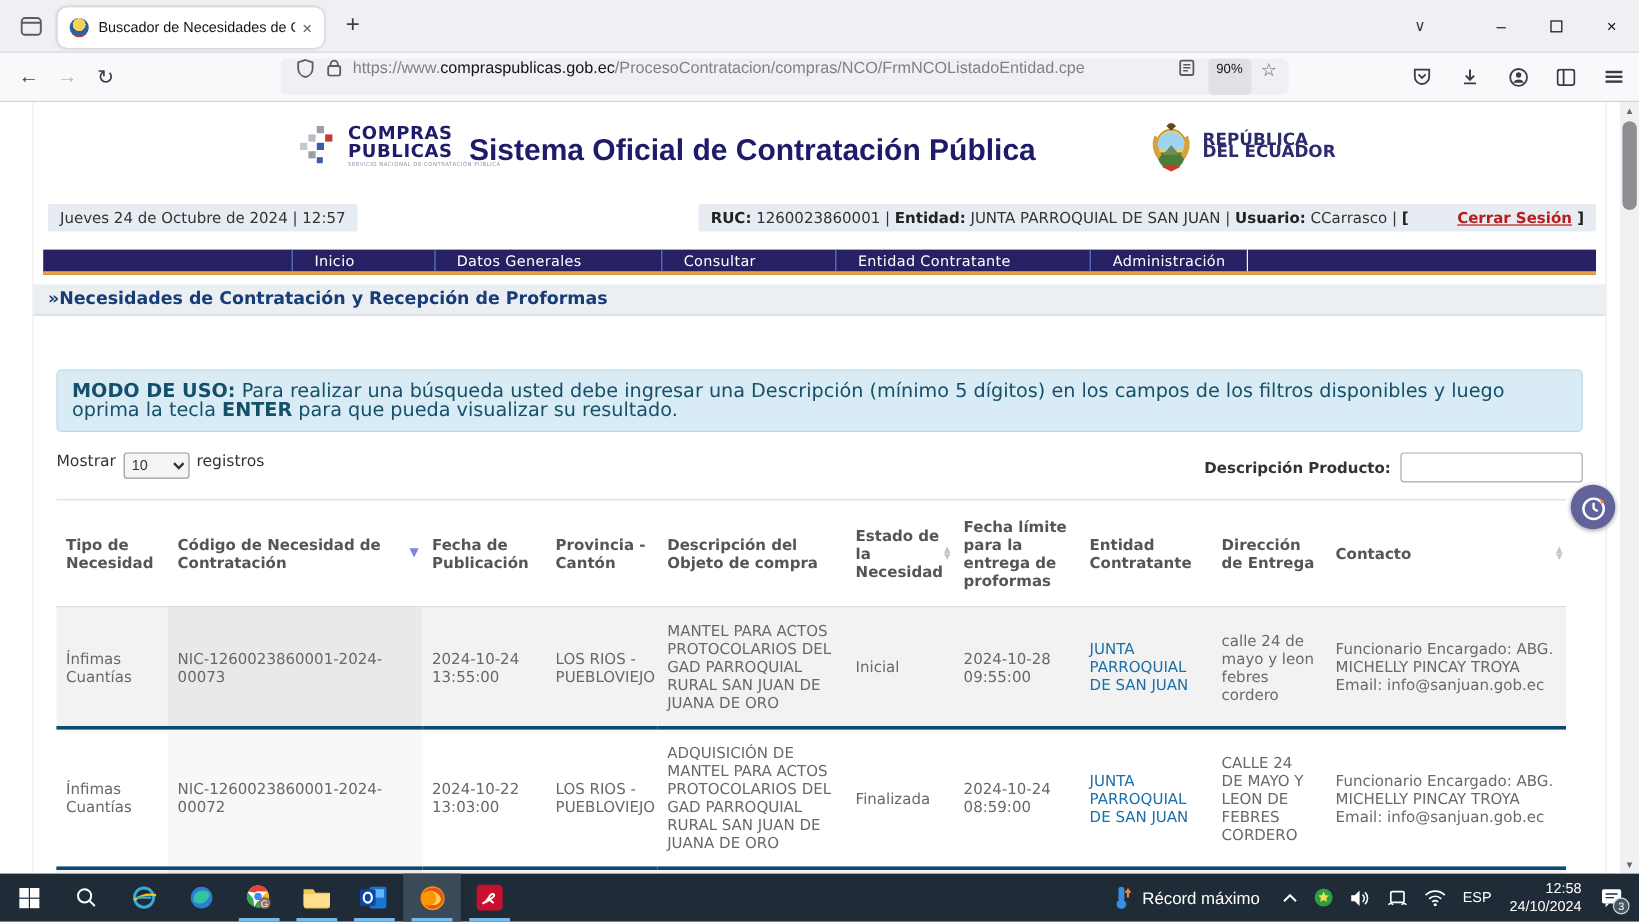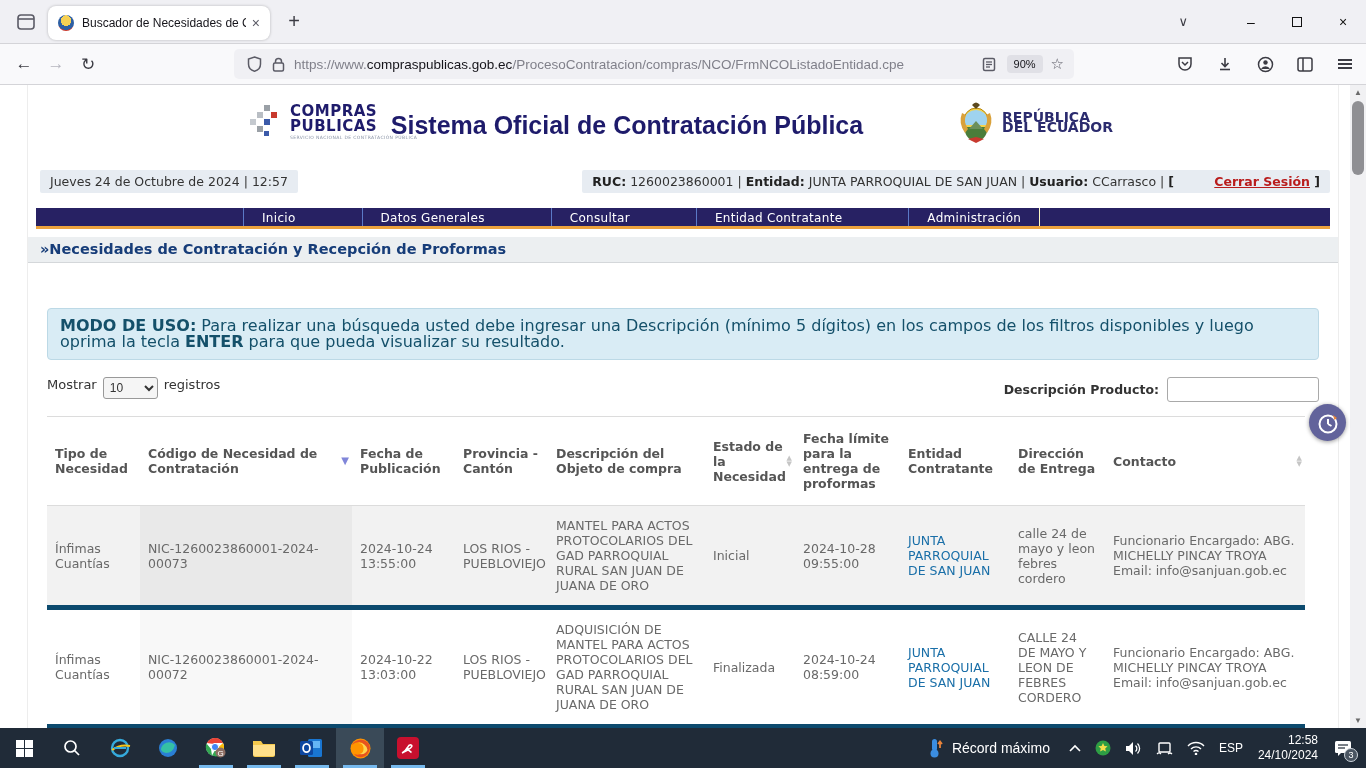--- a/index.html
+++ b/index.html
@@ -17,21 +17,21 @@
   #tabbar .spacer { flex:1; }
   .tab-chevron { color:#3b3b43; font-size:13px; margin-right:40px; }
   .winbtns { display:flex; height:44px; }
   .winbtn { width:46px; height:44px; display:flex; align-items:center; justify-content:center; color:#111; font-size:14px; }
   .winbtn .maxbox { width:10px; height:10px; border:1px solid #111; }
 
   #toolbar { position:absolute; top:44px; left:0; width:1366px; height:41px; background:#f9f9fb; border-bottom:1px solid #d4d4d8; display:flex; align-items:center; }
   .navbtn { width:32px; height:30px; display:flex; align-items:center; justify-content:center; font-size:17px; color:#3b3b43; border-radius:4px; }
   .navbtn.back { margin-left:8px; }
   .navbtn.fwd { color:#b5b5be; }
-  .urlbar { height:30px; background:#f0f0f4; border-radius:5px; margin-left:130px; width:840px; display:flex; align-items:center; padding:0 8px; }
+  .urlbar { height:30px; background:#f0f0f4; border-radius:5px; margin-left:130px; width:840px; display:flex; padding:0 8px; }
   .urlbar .uicon { margin:0 5px; color:#5b5b66; display:flex; }
   .urltext { font-size:13.5px; color:#80808a; margin-left:4px; white-space:nowrap; overflow:hidden; flex:1; }
   .urltext .domain { color:#15141a; }
   .zoom-pill { background:#e0e0e6; border-radius:4px; font-size:11px; color:#15141a; padding:3px 7px; margin:0 6px; }
   .star { color:#5b5b66; font-size:15px; margin:0 2px; }
   .tb-right { display:flex; align-items:center; margin-left:auto; margin-right:6px; gap:10px; }
   .tb-icon { width:30px; height:30px; display:flex; align-items:center; justify-content:center; color:#3b3b43; border-radius:4px; }
   .hamburger { width:14px; height:10px; border-top:2px solid #3b3b43; border-bottom:2px solid #3b3b43; position:relative; }
   .hamburger::after { content:""; position:absolute; left:0; top:2px; width:14px; height:2px; background:#3b3b43; }
 
@@ -72,21 +72,21 @@
 
   .controls-row { margin:17px 19px 0 19px; display:flex; font-size:13px; color:#333; }
   .show-select { margin:0 6px; font-size:12px; padding:1px 2px; border:1px solid #999; border-radius:3px; background:#f5f5f5; color:#333; width:55px; height:22px; }
   .filter-wrap { margin-left:auto; display:flex; align-items:center; }
   .filter-label { font-weight:bold; font-size:12.5px; color:#333; margin-right:8px; }
   .filter-input { width:152px; height:25px; border:1px solid #a9a9a9; border-radius:3px; background:#fff; }
 
   
   .data-table { margin:14px 0 0 19px; border-collapse:collapse; table-layout:fixed; width:1258px; font-size:12.5px; color:#696969; }
   .data-table th { border-top:1px solid #dcdcdc; border-bottom:1px solid #dcdcdc; text-align:left; font-weight:bold; color:#555; padding:14px 8px; vertical-align:middle; position:relative; line-height:15px; }
-  .data-table td { padding:12px 8px; vertical-align:middle; line-height:15px; border-bottom:5px solid #0c4a6e; }
+  .data-table td { padding:12px 8px; vertical-align:middle; line-height:15px; border-bottom:3px solid #0c4a6e; }
   .data-table tr.odd td { background:#f2f2f2; }
   .data-table tr.odd td.sorted-col { background:#e9e9e9; }
   .data-table tr.even td { background:#fff; }
   .data-table tr.even td.sorted-col { background:#f8f8f8; }
   .sort { position:absolute; right:3px; top:50%; transform:translateY(-50%); display:flex; flex-direction:column; line-height:6px; font-size:7px; color:#c5c5c5; }
   .sort-desc { color:#8086d9; font-size:10px; line-height:10px; }
   .ent-link { color:#1a6fa8; cursor:pointer; }
 
   
   #overlay-btn { position:absolute; right:20px; top:404px; width:37px; height:37px; border-radius:50%; background:#62639b; box-shadow:0 1px 4px rgba(0,0,0,.4); display:flex; align-items:center; justify-content:center; z-index:50; }

